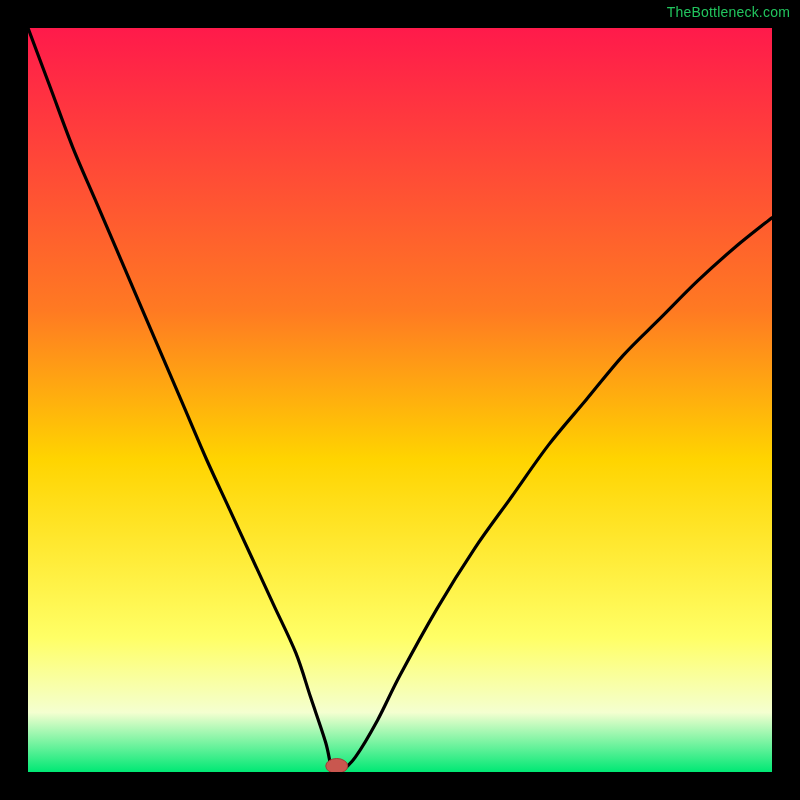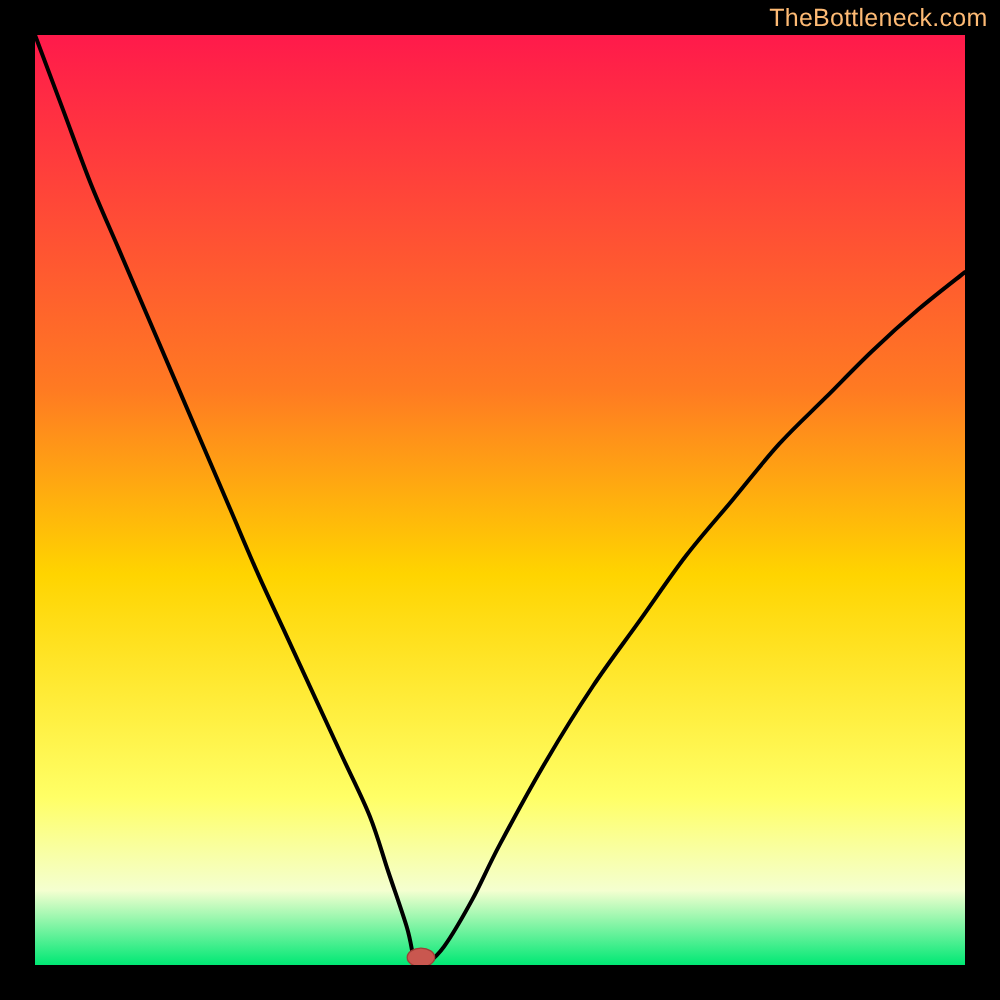--- a/index.html
+++ b/index.html
@@ -22,22 +22,22 @@
     top: 28px;
     left: 28px;
     width: 744px;
     height: 744px;
     overflow: hidden;
   }
   .watermark {
     position: absolute;
     top: 4px;
     right: 10px;
-    color: #fdba74;
-    font-size: 20px;
+    color: #22c55e;
+    font-size: 14px;
     font-weight: 500;
     letter-spacing: 0.2px;
     user-select: none;
   }
   svg { display: block; }
 </style>
 </head>
 <body>
 
 <div class="frame">

